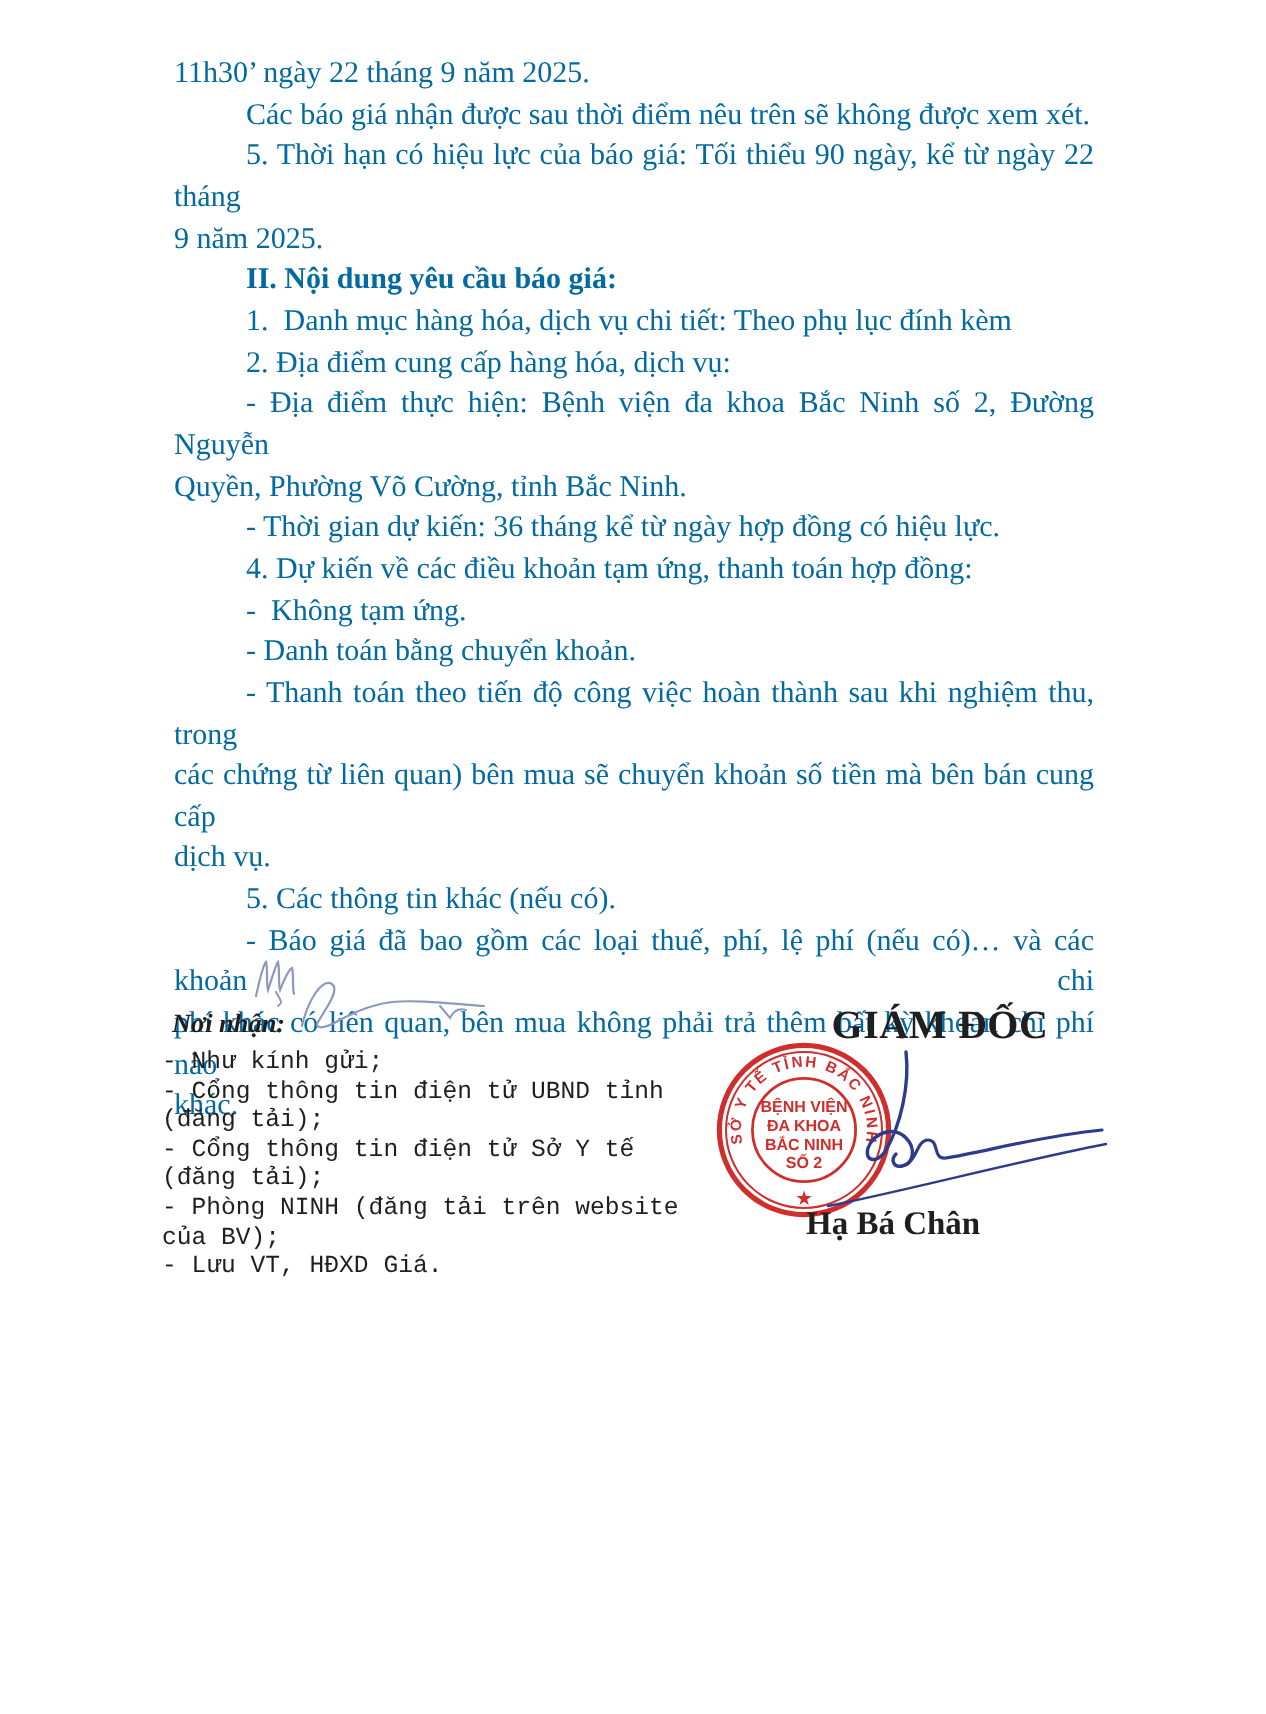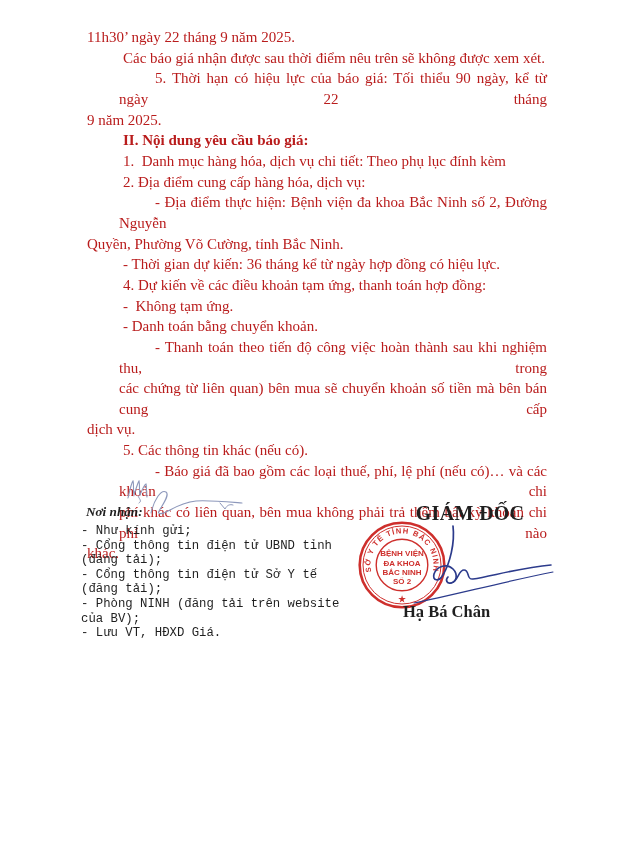--- a/index.html
+++ b/index.html
@@ -6,25 +6,25 @@
   html,body { background:#ffffff; }
   body {
     width:633px; height:857px; position:relative; overflow:hidden;
     font-family:"Liberation Serif", serif; color:#1f1f1f;
   }
   .page { position:absolute; inset:0; background:#ffffff; }
 
   
   .doc-body {
     position:absolute; left:87px; top:27px; width:460px;
-    font-size:15px; line-height:20.65px; color:#b91c1c;
+    font-size:15px; line-height:20.65px; color:#0369a1;
   }
   .ln { text-align:left; }
   .i  { text-indent:36px; }
-  .j  { text-align:justify; text-align-last:justify;margin-left:32px; }
+  .j  { text-align:justify; text-align-last:justify; }
   .b  { font-weight:bold; }
 
   
   .footer {
     position:absolute; left:81px; top:504px; width:260px;
   }
   .recipients-label {
     padding-left:5px; font-size:13.2px; font-weight:bold; font-style:italic;
     margin-bottom:4px;
   }

